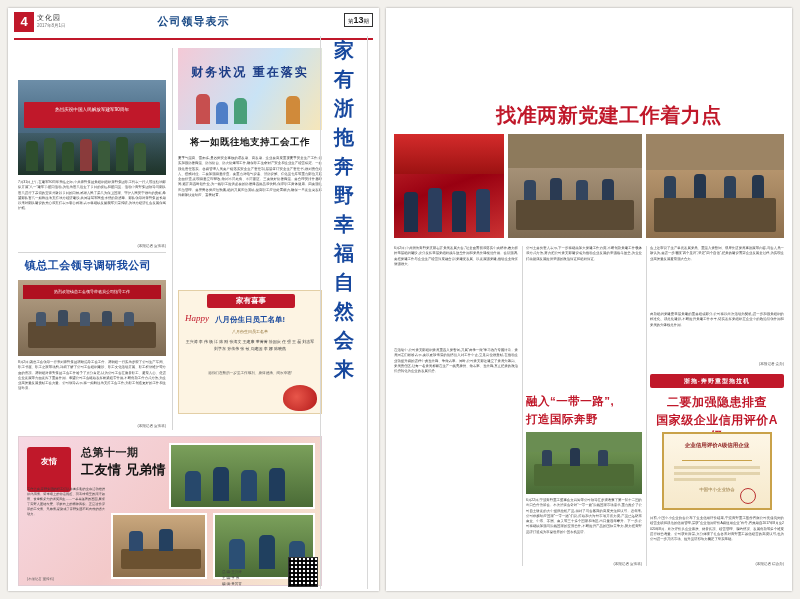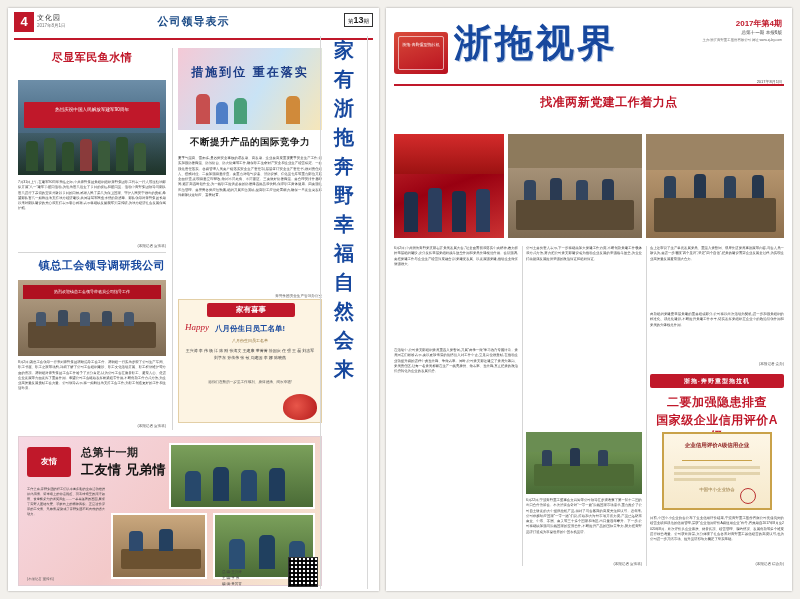--- a/index.html
+++ b/index.html
@@ -135,21 +135,20 @@
       <div class="lm-num">4</div>
       <div class="lm-sec">文化园</div>
       <div class="lm-date">2017年8月1日</div>
       <div class="lm-logo">公司领导表示</div>
       <div class="lm-issue">
         <span>第</span><b>13</b><span>期</span>
       </div>
     </div>
 
     <div style="position:absolute;left:10px;top:40px;width:148px;">
-      <div class="hl" style="font-size:11px;margin-top:2px;">尽显军民鱼水情</div>
     </div>
 
     <div class="photo ph-people" style="left:10px;top:72px;width:148px;height:95px;">
       <div style="position:absolute;left:6px;top:22px;width:136px;height:26px;background:#c0182a;border-radius:1px;">
         <div style="color:#fff;font-size:4.6px;text-align:center;line-height:1.5;padding-top:5px;">热烈庆祝中国人民解放军建军90周年</div>
       </div>
       <div style="position:absolute;left:0;bottom:0;width:100%;height:42px;background:linear-gradient(180deg,rgba(40,60,40,.25),rgba(20,40,20,.75));"></div>
       <div style="position:absolute;left:8px;bottom:4px;width:12px;height:30px;background:#2f4f2f;border-radius:4px 4px 0 0;"></div>
       <div style="position:absolute;left:26px;bottom:4px;width:12px;height:33px;background:#3a5a3a;border-radius:4px 4px 0 0;"></div>
       <div style="position:absolute;left:44px;bottom:4px;width:12px;height:29px;background:#2f4f2f;border-radius:4px 4px 0 0;"></div>
@@ -157,64 +156,64 @@
       <div style="position:absolute;left:80px;bottom:4px;width:12px;height:30px;background:#3a5a3a;border-radius:4px 4px 0 0;"></div>
       <div style="position:absolute;left:98px;bottom:4px;width:12px;height:34px;background:#2f4f2f;border-radius:4px 4px 0 0;"></div>
       <div style="position:absolute;left:116px;bottom:4px;width:12px;height:28px;background:#3a5a3a;border-radius:4px 4px 0 0;"></div>
     </div>
 
     <div class="body-text" style="position:absolute;left:10px;top:172px;width:148px;height:62px;overflow:hidden;">7月31日上午,在建军90周年来临之际,中共奔野集团党组织组织奔野集团职工代表一行人前往驻地部队开展“八一”建军节慰问活动,为驻地官兵送去了节日的祝福和慰问品。活动中奔野集团领导与部队官兵进行了亲切的交谈并致以节日的问候,感谢人民子弟兵为保卫国家、守护人民安宁做出的贡献,希望部队官兵一如既往地支持地方经济建设,共同谱写军民鱼水情的新篇章。部队领导对奔野集团长期以来对部队建设的关心和支持表示衷心感谢,表示将继续发扬我军光荣传统,为地方经济社会发展保驾护航。</div>
     <div class="byline" style="position:absolute;left:10px;top:236px;width:148px;">(本报记者 宣传科)</div>
 
     <div class="sep-h" style="left:10px;top:244px;width:148px;"></div>
 
-    <div style="position:absolute;left:20px;top:250px;width:148px;">
+    <div style="position:absolute;left:6px;top:250px;width:148px;">
       <div class="hl hl-blue" style="font-size:11px;">镇总工会领导调研我公司</div>
     </div>
     <div class="photo ph-meeting" style="left:10px;top:272px;width:148px;height:76px;">
       <div style="position:absolute;left:5px;top:5px;width:138px;height:14px;background:#b01020;color:#fff;font-size:4px;text-align:center;line-height:14px;">热烈欢迎镇总工会领导莅临我公司指导工作</div>
       <div style="position:absolute;left:10px;bottom:8px;width:128px;height:26px;background:#5d4a33;border-radius:2px;"></div>
       <div style="position:absolute;left:18px;bottom:30px;width:10px;height:14px;background:#46566b;border-radius:3px 3px 0 0;"></div>
       <div style="position:absolute;left:40px;bottom:30px;width:10px;height:16px;background:#3c4a5c;border-radius:3px 3px 0 0;"></div>
       <div style="position:absolute;left:62px;bottom:30px;width:10px;height:14px;background:#46566b;border-radius:3px 3px 0 0;"></div>
       <div style="position:absolute;left:84px;bottom:30px;width:10px;height:15px;background:#3c4a5c;border-radius:3px 3px 0 0;"></div>
       <div style="position:absolute;left:106px;bottom:30px;width:10px;height:14px;background:#46566b;border-radius:3px 3px 0 0;"></div>
     </div>
     <div class="body-text" style="position:absolute;left:10px;top:352px;width:148px;height:62px;overflow:hidden;">8月2日,镇总工会领导一行来到奔野集团调研指导工会工作。调研组一行实地参观了公司生产车间、职工书屋、职工之家等场所,详细了解了公司工会组织建设、职工文化活动开展、职工权益维护等方面的情况。调研组对奔野集团工会工作给予了充分肯定,认为公司工会在服务职工、凝聚人心、促进企业发展等方面发挥了重要作用。希望公司工会继续发挥桥梁纽带作用,不断创新工作方式方法,为企业高质量发展贡献工会力量。公司领导表示,将一如既往地支持工会工作,为职工创造更好的工作和生活环境。</div>
     <div class="byline" style="position:absolute;left:10px;top:416px;width:148px;">(本报记者 宣传科)</div>
 
     <div class="sep-v" style="left:164px;top:40px;height:382px;"></div>
 
     <div class="photo" style="left:170px;top:40px;width:144px;height:82px;background:linear-gradient(120deg,#f4c9d6,#c9e3f5 55%,#f7e6b8);">
-      <div style="position:absolute;left:0;right:0;top:16px;text-align:center;font-size:12px;font-weight:bold;color:#1b3c86;letter-spacing:2px;">措施到位 重在落实</div>
+      <div style="position:absolute;left:0;right:0;top:16px;text-align:center;font-size:12px;font-weight:bold;color:#1b3c86;letter-spacing:2px;">财务状况 重在落实</div>
       <div style="position:absolute;left:18px;bottom:6px;width:14px;height:30px;background:#c74f4f;border-radius:5px 5px 0 0;"></div>
       <div style="position:absolute;left:38px;bottom:6px;width:12px;height:22px;background:#4f7fc7;border-radius:5px 5px 0 0;"></div>
       <div style="position:absolute;left:56px;bottom:6px;width:13px;height:26px;background:#4aa07a;border-radius:5px 5px 0 0;"></div>
       <div style="position:absolute;right:22px;bottom:6px;width:14px;height:28px;background:#d08a3a;border-radius:5px 5px 0 0;"></div>
     </div>
 
-    <div class="hl hl-dark" style="position:absolute;left:170px;top:128px;width:144px;font-size:9.5px;">不断提升产品的国际竞争力</div>
+    <div class="hl hl-dark" style="position:absolute;left:170px;top:128px;width:144px;font-size:9.5px;">将一如既往地支持工会工作</div>
 
     <div class="body-text" style="position:absolute;left:170px;top:148px;width:144px;height:136px;overflow:hidden;">夏季气温高、雷雨多,是各类安全事故的易发期、高发期。企业要高度重视夏季安全生产工作,切实加强防暑降温、防汛防台、防火防爆等工作,确保职工生命财产安全和企业生产经营稳定。一要强化责任落实。各级管理人员要严格落实安全生产责任制,层层签订安全生产责任书,做到责任到人、措施到位。二要加强隐患排查。要重点对电气设备、消防设施、危化品仓库等重点部位开展全面排查,发现隐患立即整改,做到不留死角、不留盲区。三要做好防暑降温。要合理安排作息时间,避开高温时段作业,为一线职工提供必要的防暑降温用品和饮料,保障职工身体健康。四要强化应急管理。要完善各类应急预案,组织开展应急演练,提高职工应急处置能力,确保一旦发生突发事件能够快速响应、妥善处置。</div>
     <div class="byline" style="position:absolute;left:170px;top:286px;width:144px;">奔野集团安全生产管理办公室</div>
 
-    <div style="position:absolute;left:170px;top:291px;width:144px;height:124px;background:#fdf4e3;border:1px solid #e3cfa6;text-decoration:underline;">
+    <div style="position:absolute;left:170px;top:282px;width:144px;height:124px;background:#fdf4e3;border:1px solid #e3cfa6;text-decoration:underline;">
       <div style="position:absolute;left:28px;top:3px;width:88px;height:14px;background:#c0182a;border-radius:2px;">
         <div style="color:#fff;font-size:7.5px;font-weight:bold;text-align:center;line-height:14px;">家有喜事</div>
       </div>
       <div style="position:absolute;left:6px;top:22px;font-size:9px;font-style:italic;color:#c0182a;font-family:'Liberation Serif',serif;">Happy</div>
       <div style="position:absolute;left:36px;top:24px;font-size:7.5px;font-weight:bold;color:#17489e;">八月份生日员工名单!</div>
       <div style="position:absolute;left:6px;top:38px;right:6px;font-size:4px;color:#8a6a2f;text-align:center;">八月份生日员工名单</div>
       <div style="position:absolute;left:6px;top:48px;right:6px;font-size:4px;line-height:1.7;color:#444;text-align:center;word-break:break-all;">王兴涛 李 伟 杨 洋 陈 刚 张海文 王建康 董菁菁 徐国庆 任 强 王 磊 刘志军 刘学东 孙传伟 张 敏 周建国 李 娜 陈晓燕</div>
       <div style="position:absolute;left:6px;top:80px;right:6px;font-size:3.6px;line-height:1.6;color:#555;text-align:center;">愿你们在新的一岁里工作顺利、身体健康、阖家幸福!</div>
       <div style="position:absolute;right:4px;bottom:2px;width:34px;height:26px;background:radial-gradient(circle at 40% 45%,#e8564a,#b31a1a);border-radius:50% 50% 45% 45%;"></div>
     </div>
 
     <div style="position:absolute;left:10px;top:428px;width:304px;height:150px;background:linear-gradient(135deg,#f6d9e4,#f3c9c9 50%,#f7ead0);border:1px solid #e2cdd4;">
-      <div style="position:absolute;left:8px;top:10px;width:44px;height:30px;background:#c0182a;border-radius:3px;">
+      <div style="position:absolute;left:8px;top:10px;width:44px;height:45px;background:#c0182a;border-radius:3px;">
         <div style="color:#fff;font-size:8px;font-weight:bold;text-align:center;line-height:30px;">友情</div>
       </div>
       <div class="hl hl-dark" style="position:absolute;left:62px;top:8px;font-size:11px;text-align:left;color:#222;">总第十一期</div>
       <div class="hl hl-dark" style="position:absolute;left:62px;top:24px;font-size:13px;text-align:left;color:#111;">工友情 兄弟情</div>
 
       <div class="photo ph-green" style="left:150px;top:6px;width:146px;height:66px;border:2px solid #fff;">
         <div style="position:absolute;left:14px;bottom:6px;width:16px;height:30px;background:#27486b;border-radius:5px 5px 0 0;"></div>
         <div style="position:absolute;left:42px;bottom:6px;width:16px;height:34px;background:#1f3c5c;border-radius:5px 5px 0 0;"></div>
         <div style="position:absolute;left:70px;bottom:6px;width:16px;height:31px;background:#27486b;border-radius:5px 5px 0 0;"></div>
         <div style="position:absolute;left:98px;bottom:6px;width:16px;height:33px;background:#1f3c5c;border-radius:5px 5px 0 0;"></div>
@@ -255,35 +254,23 @@
     <span class="vchar">幸</span>
     <span class="vchar">福</span>
     <span class="vchar">自</span>
     <span class="vchar">然</span>
     <span class="vchar">会</span>
     <span class="vchar">来</span>
   </div>
 
   <div class="page-half" id="right-page">
 
-    <div class="rm">
-      <div class="rm-badge">
-        <div class="inner">浙拖·奔野重型拖拉机</div>
-      </div>
-      <div class="rm-title">浙拖视界</div>
-      <div class="rm-meta1">2017年第4期</div>
-      <div class="rm-meta2">总第十一期 本报6版</div>
-      <div class="rm-meta3">主办:浙江奔野重工股份有限公司
-网址:www.zj-by.com</div>
-      <div class="rm-date">2017年8月1日</div>
-      <div class="rm-bar"></div>
-    </div>
 
     <div style="position:absolute;left:48px;top:86px;width:350px;">
-      <div class="hl" style="font-size:12px;">找准两新党建工作着力点</div>
+      <div class="hl" style="font-size:20px;margin-top:8px;">找准两新党建工作着力点</div>
     </div>
 
     <div class="photo ph-red" style="left:8px;top:126px;width:110px;height:104px;">
       <div style="position:absolute;left:0;right:0;top:0;height:40px;background:linear-gradient(180deg,#d42b2b,#9c1212);"></div>
       <div style="position:absolute;left:10px;bottom:6px;width:14px;height:40px;background:#1f2f4a;border-radius:4px 4px 0 0;"></div>
       <div style="position:absolute;left:34px;bottom:6px;width:14px;height:44px;background:#2b3e5e;border-radius:4px 4px 0 0;"></div>
       <div style="position:absolute;left:58px;bottom:6px;width:14px;height:41px;background:#1f2f4a;border-radius:4px 4px 0 0;"></div>
       <div style="position:absolute;left:82px;bottom:6px;width:14px;height:43px;background:#2b3e5e;border-radius:4px 4px 0 0;"></div>
     </div>
     <div class="photo ph-meeting" style="left:122px;top:126px;width:134px;height:104px;">
@@ -308,20 +295,24 @@
 
     <div class="body-text" style="position:absolute;left:140px;top:238px;width:116px;height:140px;overflow:hidden;">公司主要负责人表示,下一步将继续加大党建工作力度,不断创新党建工作载体和方式方法,努力把公司党支部建设成为推动企业发展的坚强战斗堡垒,为企业持续健康发展提供坚强的政治保证和组织保证。</div>
 
     <div class="body-text" style="position:absolute;left:264px;top:238px;width:134px;height:64px;overflow:hidden;">会上还审议了生产单元发展党员、重温入党誓词、观摩先进党员事迹展等内容,与会人员一致认为,要进一步增强“四个意识”,坚定“四个自信”,把党的建设贯穿企业发展全过程,为实现企业高质量发展凝聚强大合力。</div>
     <div class="body-text" style="position:absolute;left:264px;top:304px;width:134px;height:48px;overflow:hidden;">两新组织党建是基层党建的重要组成部分,公司将以此次活动为契机,进一步加强党组织的标准化、规范化建设,不断提升党建工作水平,切实发挥党组织在企业中的政治引领作用和党员的先锋模范作用。</div>
     <div class="byline" style="position:absolute;left:264px;top:354px;width:134px;">(本报记者 党办)</div>
 
     <div class="sep-v" style="left:136px;top:238px;height:320px;"></div>
     <div class="sep-v" style="left:260px;top:238px;height:320px;"></div>
 
+    <div style="position:absolute;left:140px;top:386px;width:116px;">
+      <div class="hl" style="font-size:11.5px;text-align:left;">融入“一带一路”,</div>
+      <div class="hl" style="font-size:11.5px;text-align:left;margin-top:2px;">打造国际奔野</div>
+    </div>
     <div class="photo ph-green" style="left:140px;top:424px;width:116px;height:62px;">
       <div style="position:absolute;left:0;right:0;top:0;height:20px;background:#6a8d52;"></div>
       <div style="position:absolute;left:8px;bottom:8px;width:100px;height:22px;background:#4e6b36;border-radius:2px;"></div>
       <div style="position:absolute;left:16px;bottom:28px;width:10px;height:16px;background:#2f4258;border-radius:3px 3px 0 0;"></div>
       <div style="position:absolute;left:44px;bottom:28px;width:10px;height:18px;background:#26374d;border-radius:3px 3px 0 0;"></div>
       <div style="position:absolute;left:72px;bottom:28px;width:10px;height:16px;background:#2f4258;border-radius:3px 3px 0 0;"></div>
     </div>
     <div class="body-text" style="position:absolute;left:140px;top:490px;width:116px;height:62px;overflow:hidden;">6月22日,宁波奔野重工董事会文兴涛等公司领导在参观考察了第一轮十二国的出口合作洽谈会。本次洽谈会针对“一带一路”沿线国家市场需求,重点推介了公司自主研发的大中型拖拉机产品,得到了与会客商的高度关注和认可。近年来,公司积极响应国家“一带一路”倡议,持续加大海外市场开拓力度,产品已远销东南亚、中东、非洲、南美等三十多个国家和地区,出口量连年攀升。下一步,公司将继续加强与沿线国家的交流合作,不断提升产品的国际竞争力,努力把奔野品牌打造成为享誉世界的中国农机品牌。</div>
     <div class="byline" style="position:absolute;left:140px;top:554px;width:116px;">(本报记者 宣传科)</div>
 

